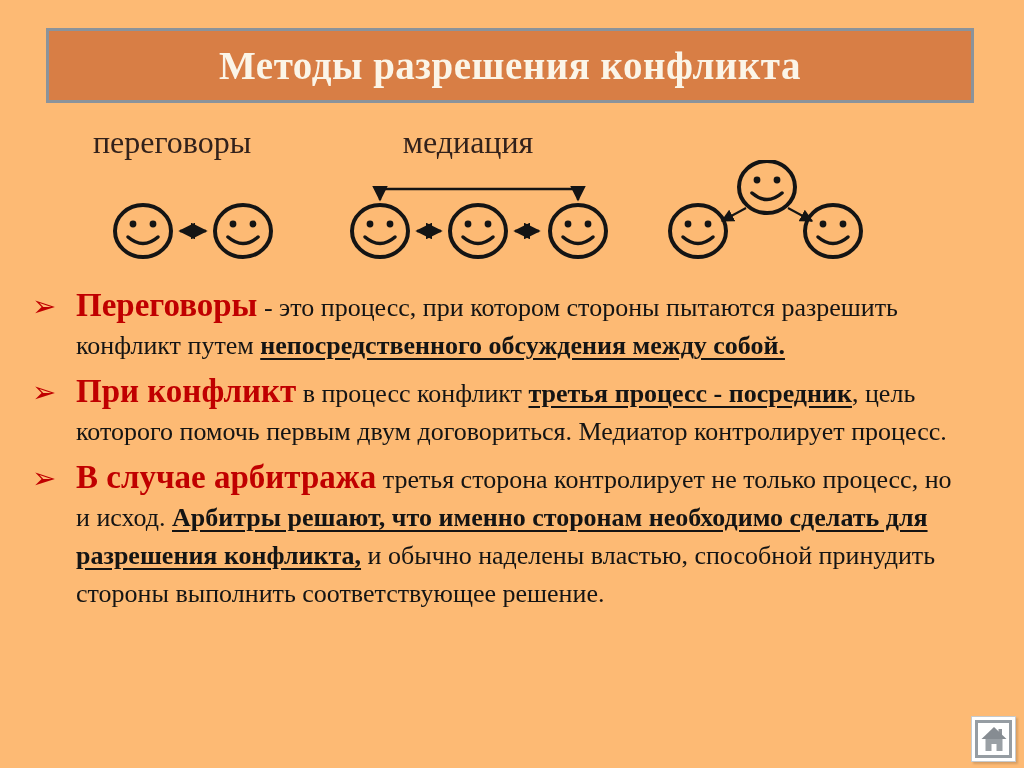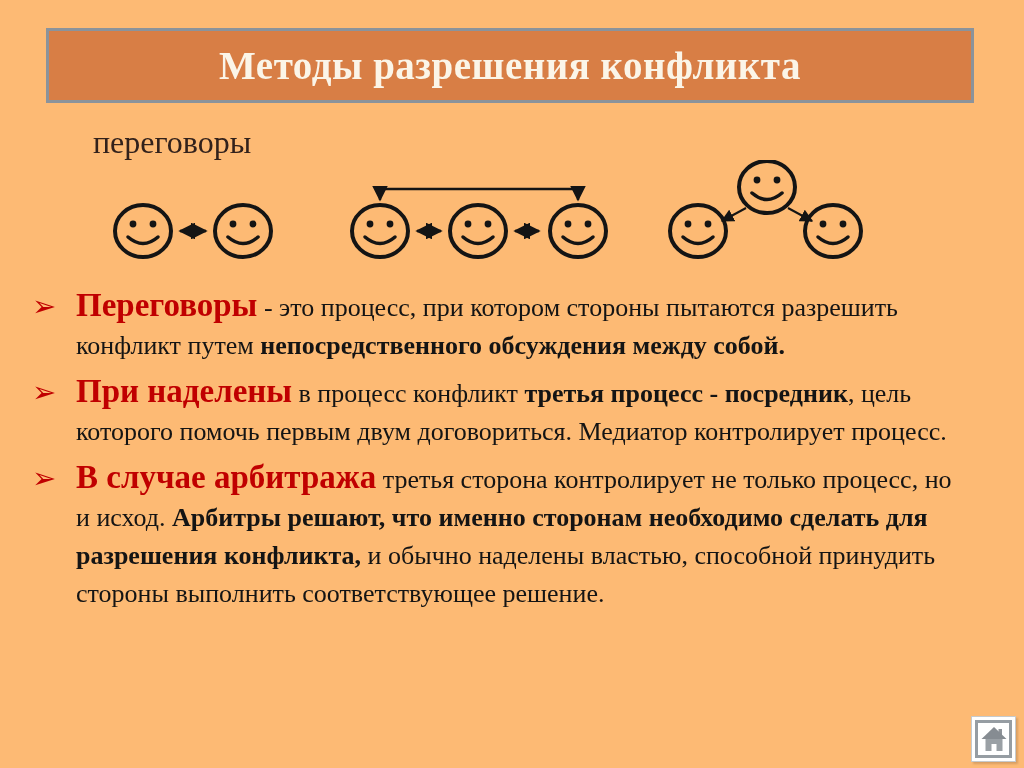--- a/index.html
+++ b/index.html
@@ -72,20 +72,21 @@
     font-size: 29px;
     line-height: 34px;
   }
   .bullet .lead {
     color: var(--accent-red, #C00000);
     font-weight: bold;
     font-size: 33px;
   }
   .seg-bu {
     font-weight: bold;
+    text-decoration: underline;
     text-decoration-thickness: 2px;
     text-underline-offset: 4px;
   }
 
   
   .home-btn {
     position: absolute;
     left: 971px; top: 716px;
     width: 45px; height: 46px;
     box-sizing: border-box;
@@ -99,20 +100,21 @@
 </head>
 <body>
 
 <div class="slide">
 
   <div class="title-banner">
     <h1>Методы разрешения конфликта</h1>
   </div>
 
   <div class="diagram-label lbl-negotiations">переговоры</div>
+  <div class="diagram-label lbl-mediation">медиация</div>
 
   <svg class="diagram-svg" viewBox="0 0 1024 120" xmlns="http://www.w3.org/2000/svg">
     <defs>
       <g id="face">
         <ellipse rx="28" ry="26" fill="none" stroke="#141414" stroke-width="4"></ellipse>
         <circle cx="-10" cy="-7" r="3.4" fill="#141414"></circle>
         <circle cx="10" cy="-7" r="3.4" fill="#141414"></circle>
         <path d="M -15 6 Q 0 19 15 6" fill="none" stroke="#141414" stroke-width="3.5" stroke-linecap="round"></path>
       </g>
       <marker id="ah" viewBox="0 0 10 10" refX="9" refY="5" markerWidth="6.5" markerHeight="6.5" orient="auto-start-reverse">
@@ -139,21 +141,21 @@
       <use href="#face" x="767" y="27"></use>
       <use href="#face" x="698" y="71"></use>
       <use href="#face" x="833" y="71"></use>
       <line x1="746" y1="48" x2="722" y2="61" stroke="#141414" stroke-width="2" marker-end="url(#ah)"></line>
       <line x1="788" y1="48" x2="812" y2="61" stroke="#141414" stroke-width="2" marker-end="url(#ah)"></line>
     </g>
   </svg>
 
   <div class="bullets">
       <p class="bullet"><span class="marker">➢</span><span class="lead">Переговоры</span><span class="seg-n"> - это процесс, при котором стороны пытаются разрешить конфликт путем </span><span class="seg-bu">непосредственного обсуждения между собой.</span></p>
-      <p class="bullet"><span class="marker">➢</span><span class="lead">При наделены</span><span class="seg-n"> в процесс конфликт </span><span class="seg-bu">третья процесс - посредник</span><span class="seg-n">, цель которого помочь первым двум договориться. Медиатор контролирует процесс.</span></p>
+      <p class="bullet"><span class="marker">➢</span><span class="lead">При конфликт</span><span class="seg-n"> в процесс конфликт </span><span class="seg-bu">третья процесс - посредник</span><span class="seg-n">, цель которого помочь первым двум договориться. Медиатор контролирует процесс.</span></p>
       <p class="bullet"><span class="marker">➢</span><span class="lead">В случае арбитража</span><span class="seg-n"> третья сторона контролирует не только процесс, но и исход. </span><span class="seg-bu">Арбитры решают, что именно сторонам необходимо сделать для разрешения конфликта,</span><span class="seg-n"> и обычно наделены властью, способной принудить стороны выполнить соответствующее решение.</span></p>
     </div>
 
   <div class="home-btn" title="">
     <svg width="26" height="26" viewBox="0 0 26 26" xmlns="http://www.w3.org/2000/svg">
       <rect x="17.5" y="3" width="3.5" height="7" fill="#8E9399"></rect>
       <polygon points="13,1 25.5,13 0.5,13" fill="#868C92"></polygon>
       <rect x="4.5" y="13" width="17" height="12" fill="#9AA0A5"></rect>
       <rect x="10.5" y="18" width="5" height="7" fill="#ffffff"></rect>
     </svg>

